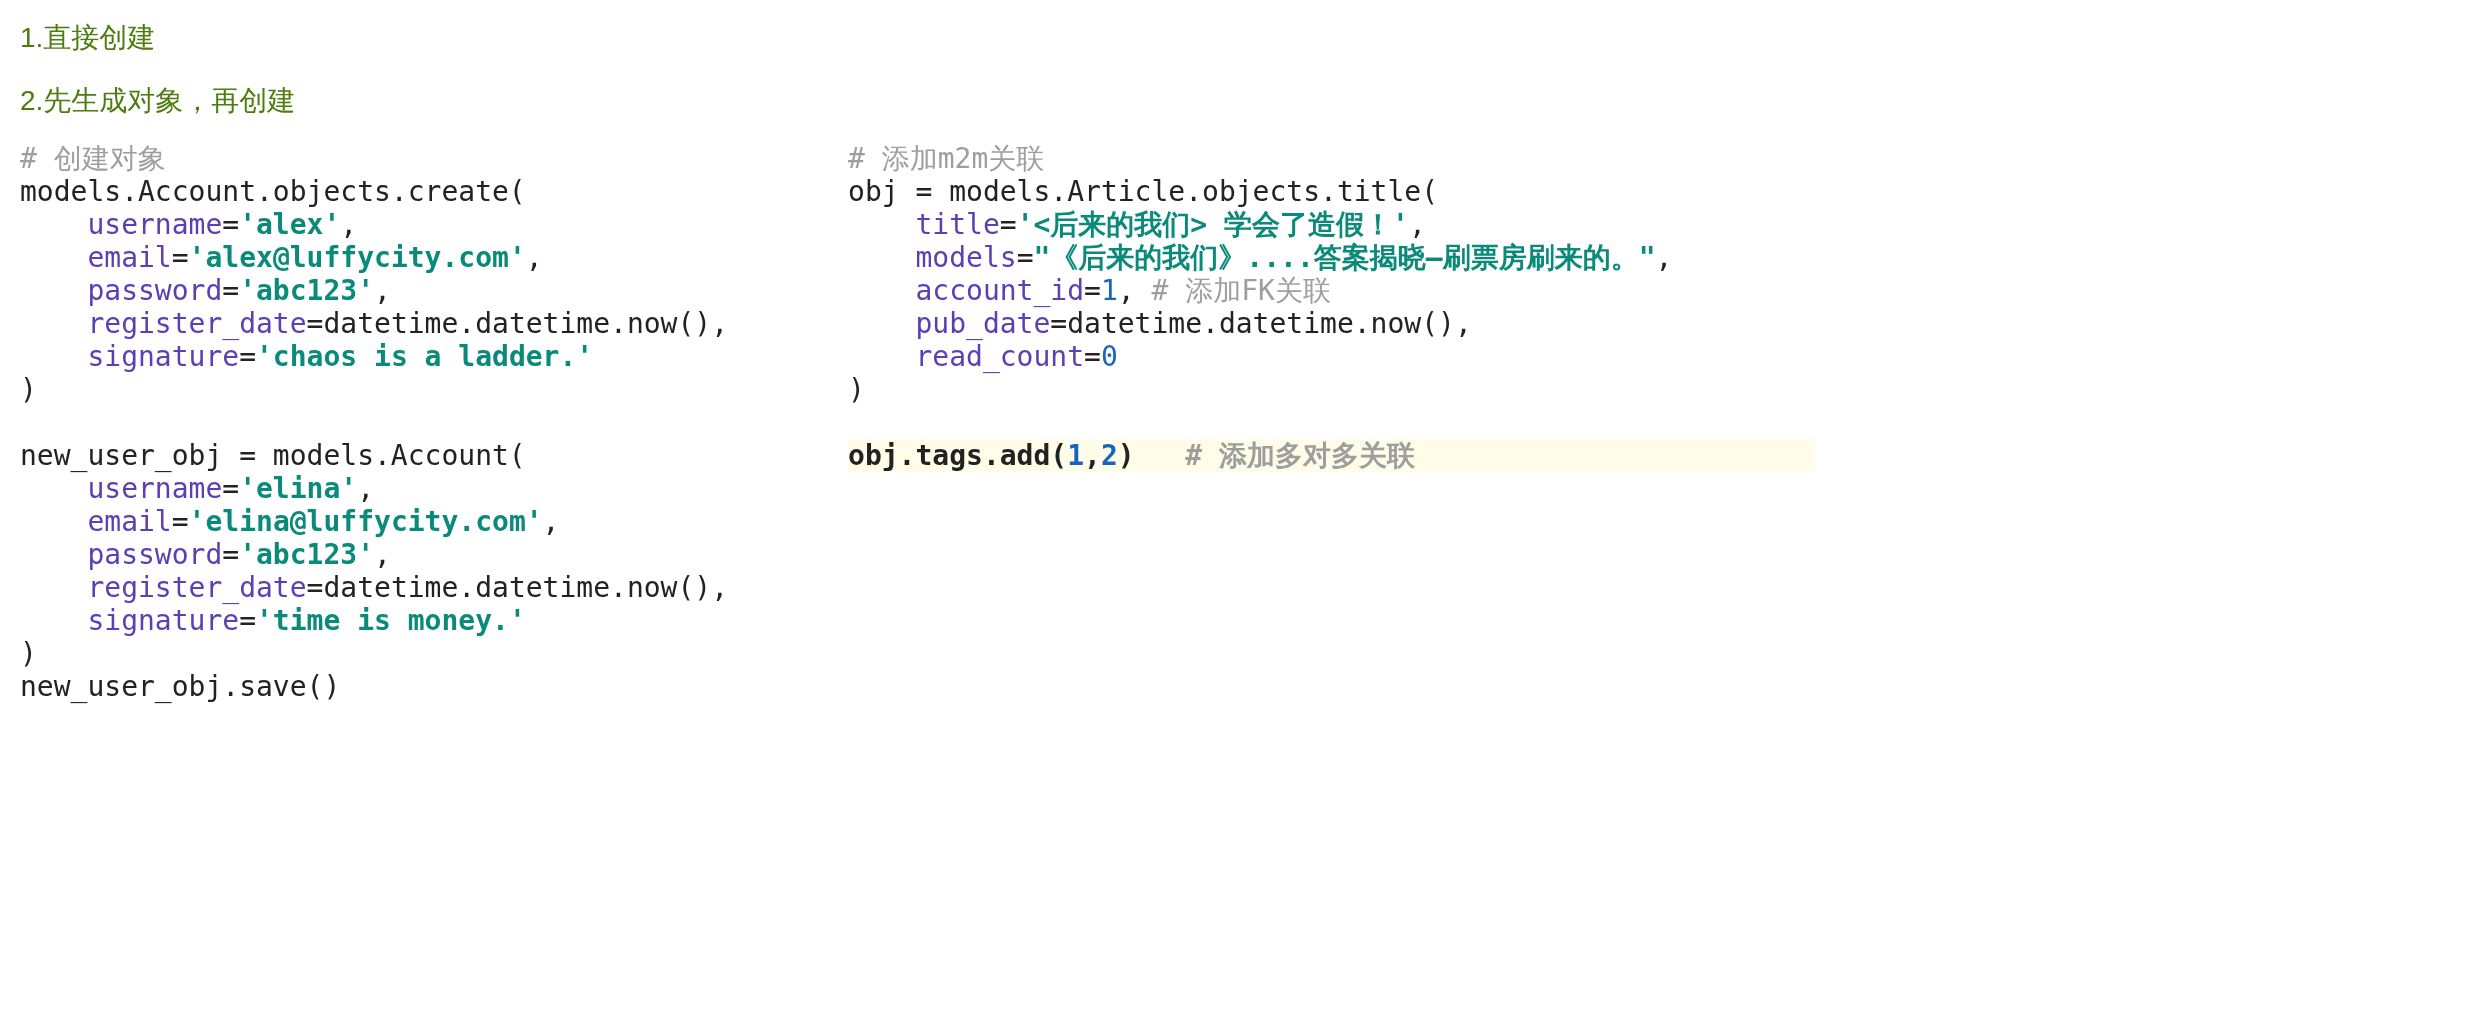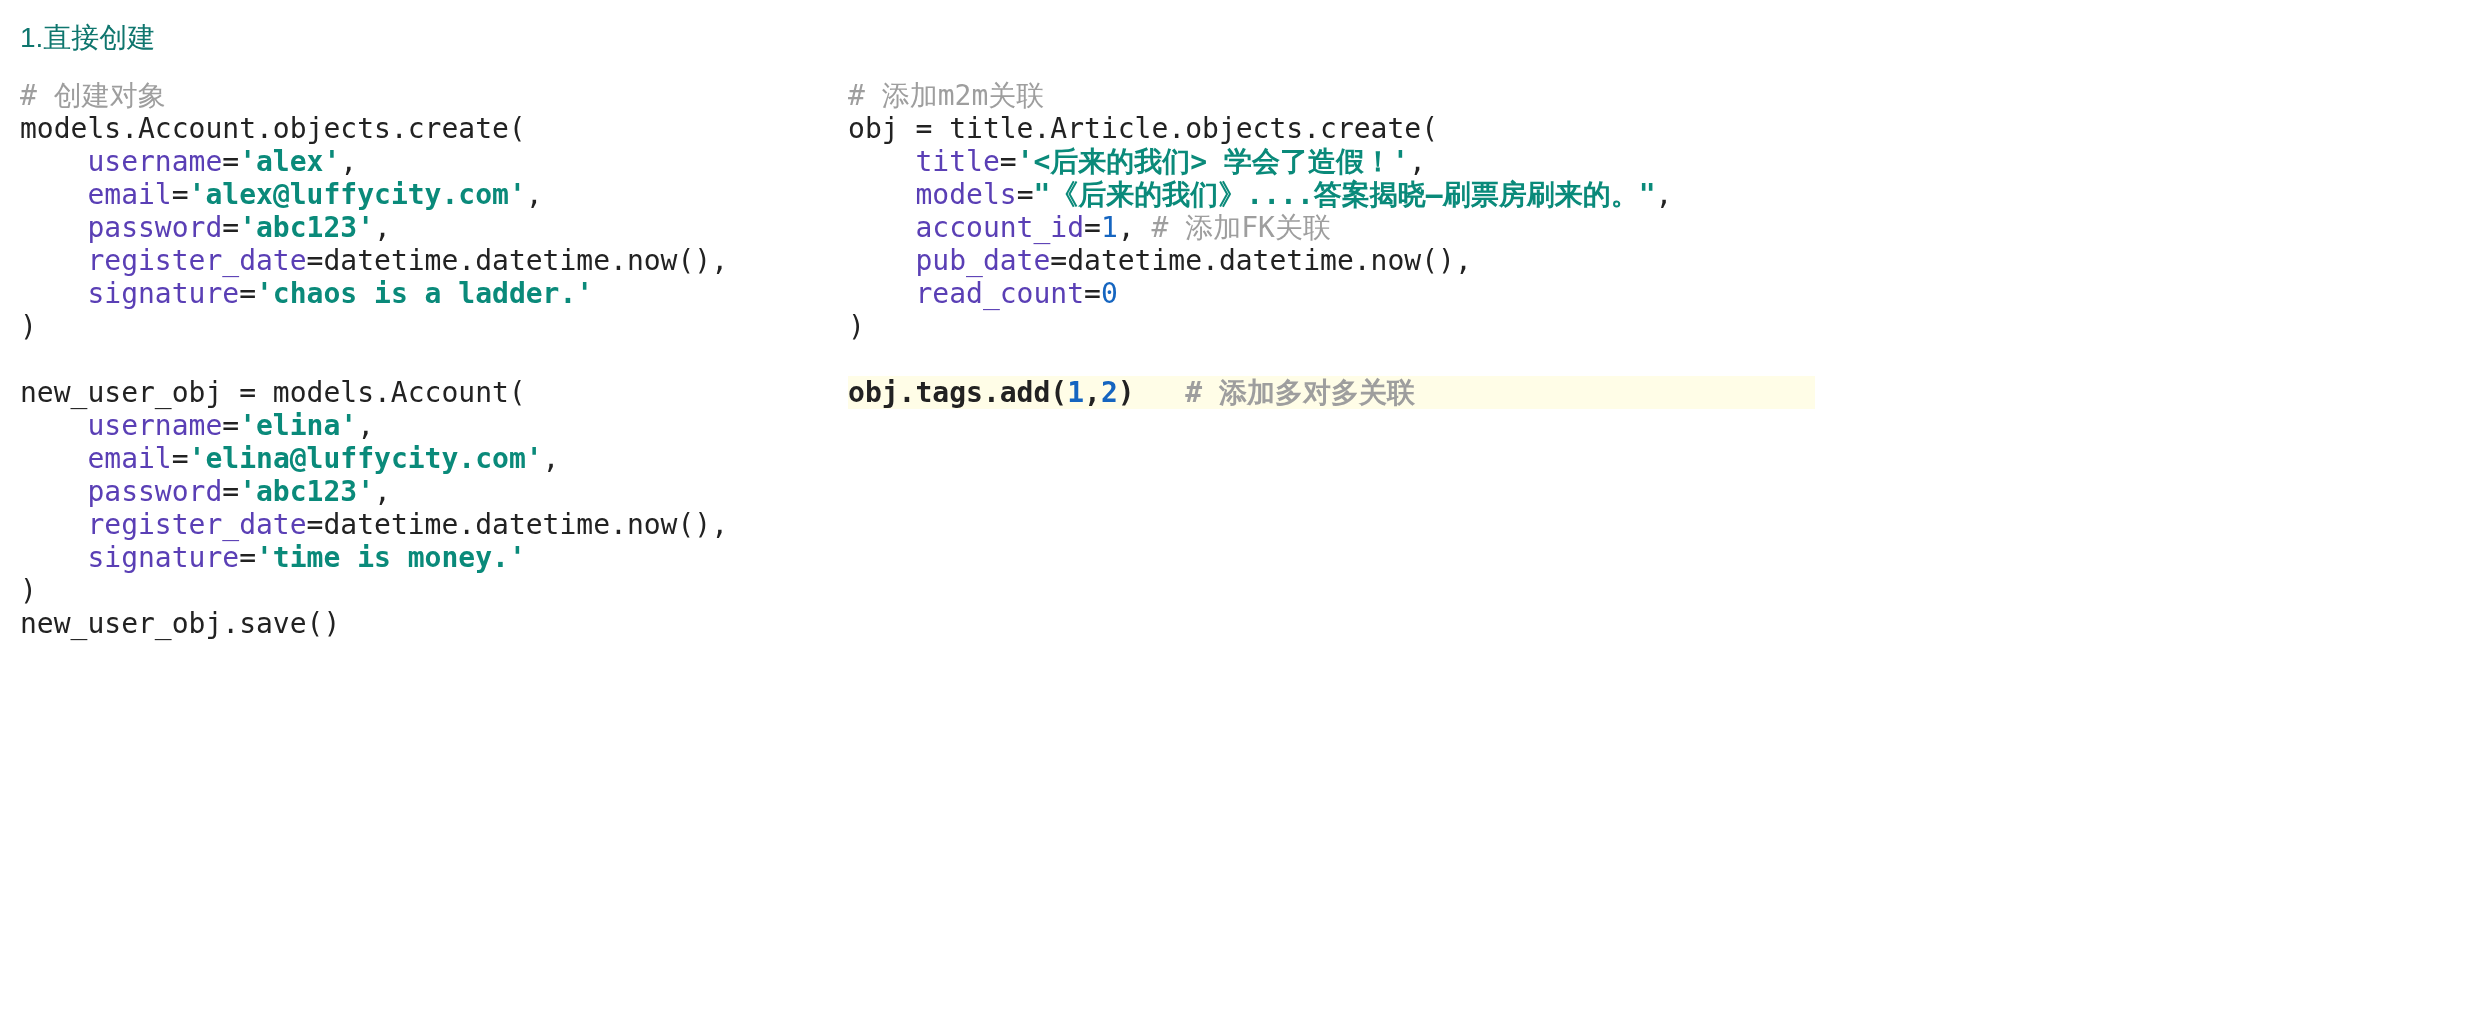--- a/index.html
+++ b/index.html
@@ -8,21 +8,21 @@
     background: #ffffff;
     font-family: "Helvetica Neue", Arial, "PingFang SC", "Microsoft YaHei", sans-serif;
   }
   .page {
     width: 2492px;
     padding: 10px 20px 40px 20px;
     box-sizing: border-box;
   }
   .headings p {
     margin: 6px 0 18px 0;
-    color: #0f766e;
+    color: #4d7c0f;
     font-size: 28px;
     line-height: 1.6;
   }
   .cols {
     display: flex;
     flex-direction: row;
     align-items: flex-start;
     gap: 120px;
     margin-top: 16px;
   }
@@ -46,20 +46,21 @@
     font-weight: bold;
   }
 </style>
 </head>
 <body>
 
 <div class="page">
 
   <div class="headings">
     <p>1.直接创建</p>
+    <p>2.先生成对象，再创建</p>
   </div>
 
   <div class="cols">
 
     <div class="code"><span class="c-comment"># 创建对象</span>
 <span>models.Account.objects.create(</span>
 <span>    </span><span class="c-ident">username</span><span class="c-op">=</span><span class="c-str">'alex'</span><span class="c-op">,</span>
 <span>    </span><span class="c-ident">email</span><span class="c-op">=</span><span class="c-str">'alex@luffycity.com'</span><span class="c-op">,</span>
 <span>    </span><span class="c-ident">password</span><span class="c-op">=</span><span class="c-str">'abc123'</span><span class="c-op">,</span>
 <span>    </span><span class="c-ident">register_date</span><span>=datetime.datetime.now(),</span>
@@ -69,21 +70,21 @@
 <span>new_user_obj = models.Account(</span>
 <span>    </span><span class="c-ident">username</span><span class="c-op">=</span><span class="c-str">'elina'</span><span class="c-op">,</span>
 <span>    </span><span class="c-ident">email</span><span class="c-op">=</span><span class="c-str">'elina@luffycity.com'</span><span class="c-op">,</span>
 <span>    </span><span class="c-ident">password</span><span class="c-op">=</span><span class="c-str">'abc123'</span><span class="c-op">,</span>
 <span>    </span><span class="c-ident">register_date</span><span>=datetime.datetime.now(),</span>
 <span>    </span><span class="c-ident">signature</span><span class="c-op">=</span><span class="c-str">'time is money.'</span>
 <span>)</span>
 <span>new_user_obj.save()</span></div>
 
     <div class="code"><span class="c-comment"><span># 添加</span><span class="c-em">m2m</span><span>关联</span></span>
-<span>obj = title.Article.objects.create(</span>
+<span>obj = models.Article.objects.title(</span>
 <span>    </span><span class="c-ident">title</span><span class="c-op">=</span><span class="c-str">'&lt;后来的我们&gt; 学会了造假！'</span><span class="c-op">,</span>
 <span>    </span><span class="c-ident">models</span><span class="c-op">=</span><span class="c-str">"《后来的我们》....答案揭晓—刷票房刷来的。"</span><span class="c-op">,</span>
 <span>    </span><span class="c-ident">account_id</span><span class="c-op">=</span><span class="c-num">1</span><span class="c-op">, </span><span class="c-comment"><span># 添加</span><span class="c-em">FK</span><span>关联</span></span>
 <span>    </span><span class="c-ident">pub_date</span><span>=datetime.datetime.now(),</span>
 <span>    </span><span class="c-ident">read_count</span><span class="c-op">=</span><span class="c-num">0</span>
 <span>)</span>
 <span></span>
 <span class="highlight"><span>obj.tags.add(</span><span class="c-num">1</span><span class="c-op">,</span><span class="c-num">2</span><span>)   </span><span class="c-comment"># 添加多对多关联</span></span></div>
 
   </div>

